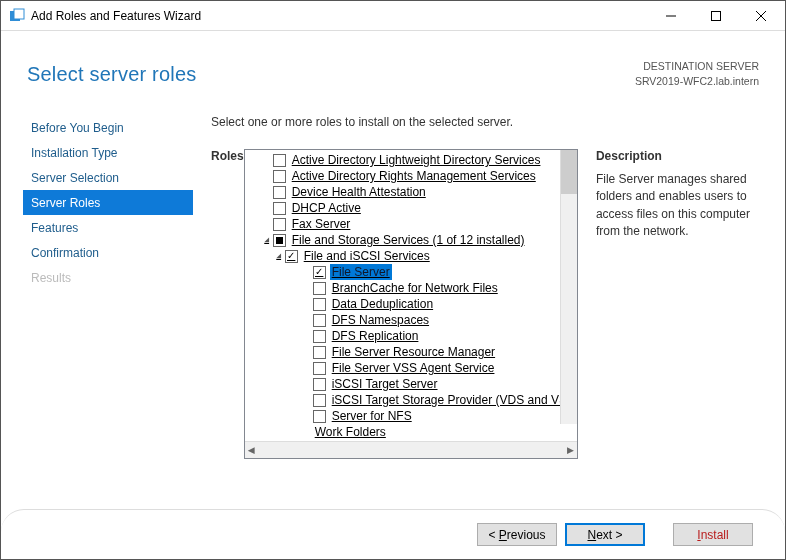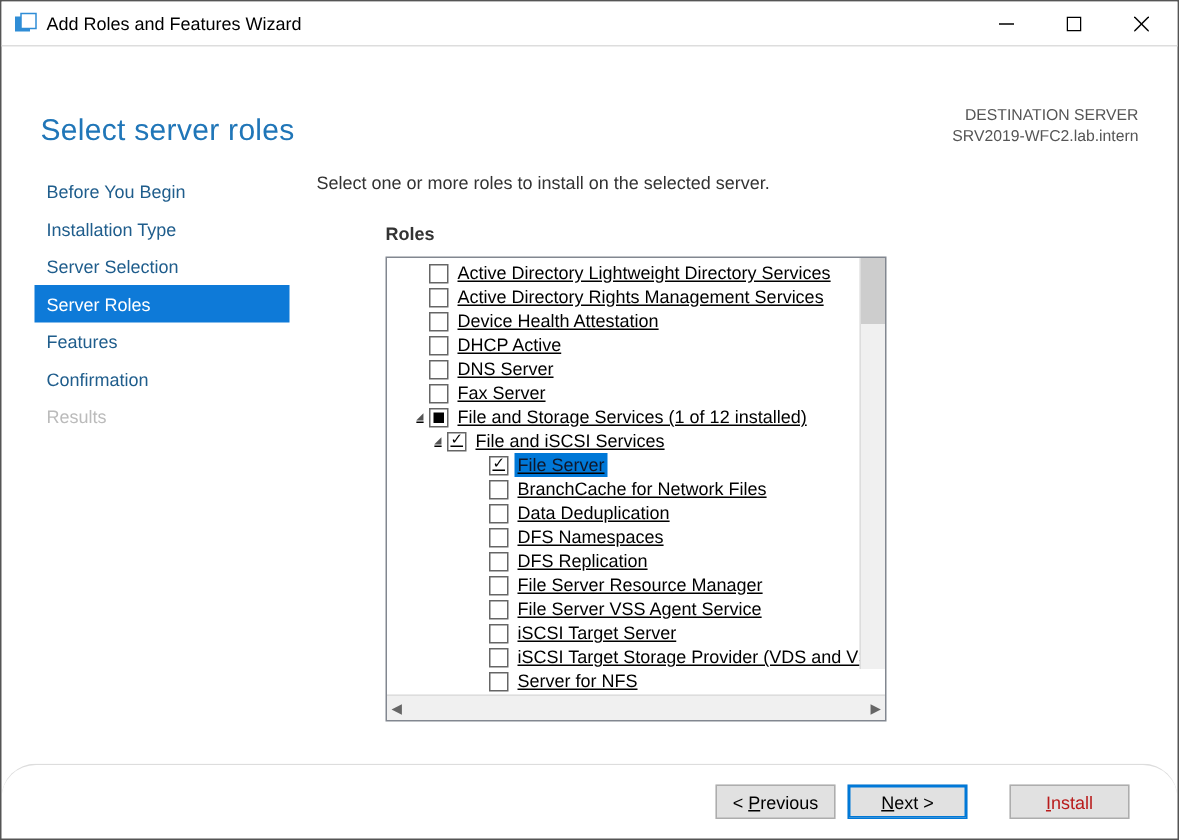--- a/index.html
+++ b/index.html
@@ -36,21 +36,21 @@
     width: 45px; height: 29px;
     display: flex; align-items: center; justify-content: center;
     color: #000;
   }
   .win-btn svg { width: 10px; height: 10px; }
   
   .header {
     padding: 18px 26px 10px 26px;
     display: flex;
     justify-content: space-between;
-    align-items: flex-end;
+    align-items: center;
     height: 78px;
   }
   .header h1 {
     font-size: 20px;
     font-weight: 400;
     color: #2076b8;
     letter-spacing: 0.2px;
   }
   .dest {
     text-align: right;
@@ -97,21 +97,21 @@
     font-size: 12px;
     color: #333;
     margin-bottom: 20px;
   }
   .cols {
     display: flex;
     gap: 18px;
     flex: 1;
     min-height: 0;
   }
-  .col-left { flex: 0 0 300px; display:flex; flex-direction:column;margin-left:46px; }
+  .col-left { flex: 0 0 300px; display:flex; flex-direction:row; }
   .col-right { flex: 1; }
   .col-title {
     font-weight: 600;
     font-size: 12px;
     margin-bottom: 8px;
     color: #333;
   }
   .tree-box {
     border: 1px solid #828790;
     background: #fff;
@@ -282,25 +282,20 @@
                   <span class="lbl">Device Health Attestation</span>
                 </div>
                 <div class="tnode ind1">
                   <span class="exp"></span>
                   <span class="cb"></span>
                   <span class="lbl">DHCP Active</span>
                 </div>
                 <div class="tnode ind1">
                   <span class="exp"></span>
                   <span class="cb"></span>
-                  <span class="lbl">DNS Server</span>
-                </div>
-                <div class="tnode ind1">
-                  <span class="exp"></span>
-                  <span class="cb"></span>
                   <span class="lbl">Fax Server</span>
                 </div>
                 <div class="tnode ind1">
                   <span class="exp" style="transform: rotate(0deg); font-size: 8px; color: rgb(85, 85, 85);">◢</span>
                   <span class="cb indet"></span>
                   <span class="lbl">File and Storage Services (1 of 12 installed)</span>
                 </div>
                 <div class="tnode ind2">
                   <span class="exp" style="transform: rotate(0deg); font-size: 8px; color: rgb(85, 85, 85);">◢</span>
                   <span class="cb checked"></span>
@@ -364,20 +359,24 @@
             <div class="vscroll">
               <div class="track-top"></div>
             </div>
           </div>
           <div class="hscroll">
             <span class="arrow">◀</span>
             <span class="arrow">▶</span>
           </div>
         </div>
       </div>
+      <div class="col-right">
+        <div class="col-title">Description</div>
+        <div class="desc-text">File Server manages shared folders and enables users to access files on this computer from the network.</div>
+      </div>
     </div>
   </div>
 </div>
 
 <div class="footer">
   <button class="btn">&lt; <span class="u">P</span>revious</button>
   <button class="btn default"><span class="u">N</span>ext &gt;</button>
   <span style="width:12px"></span>
   <button class="btn" disabled=""><span class="u">I</span>nstall</button>
 </div>

